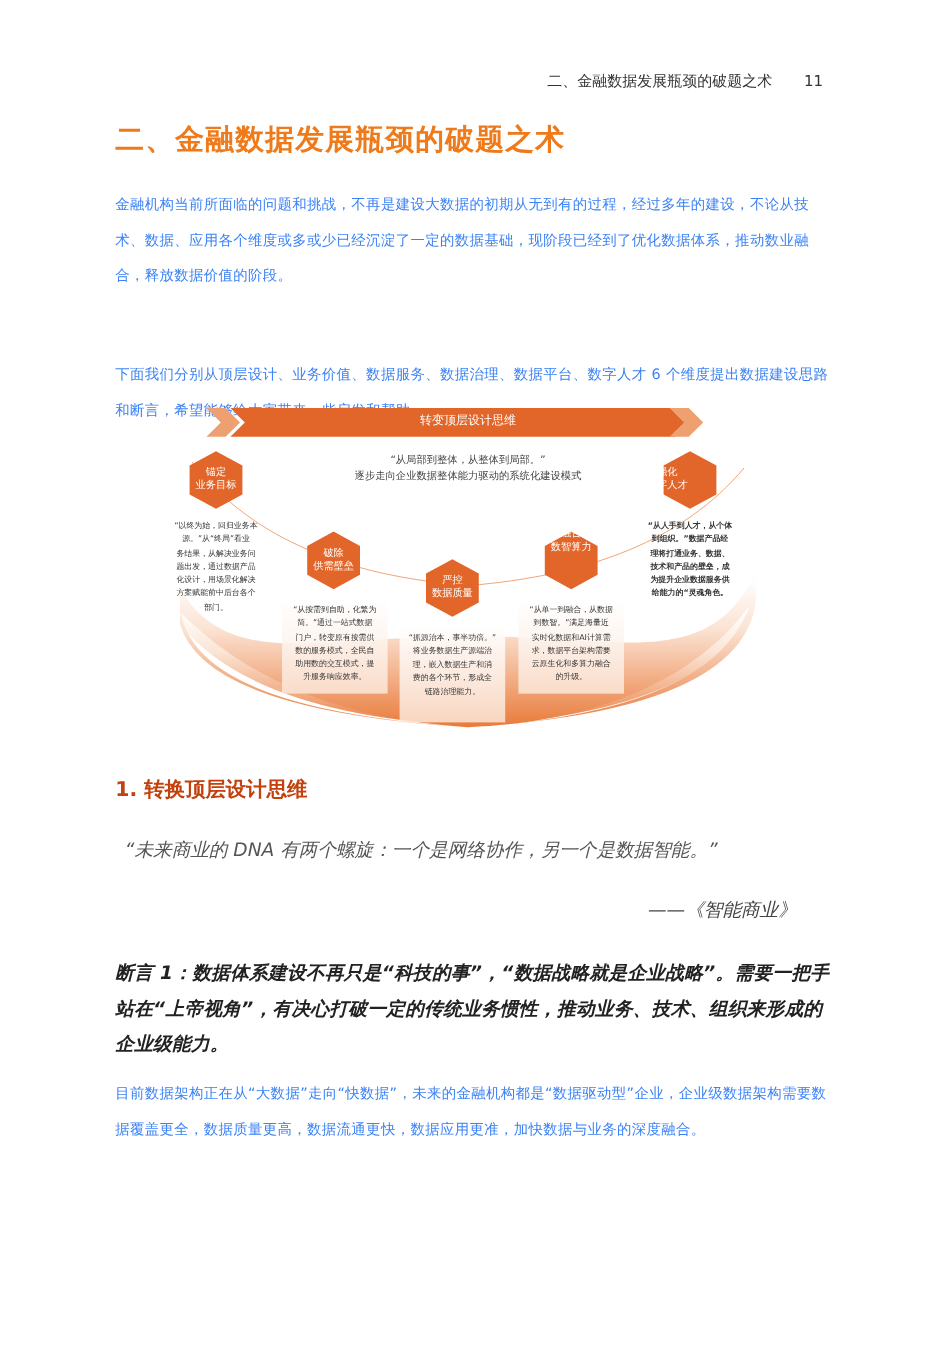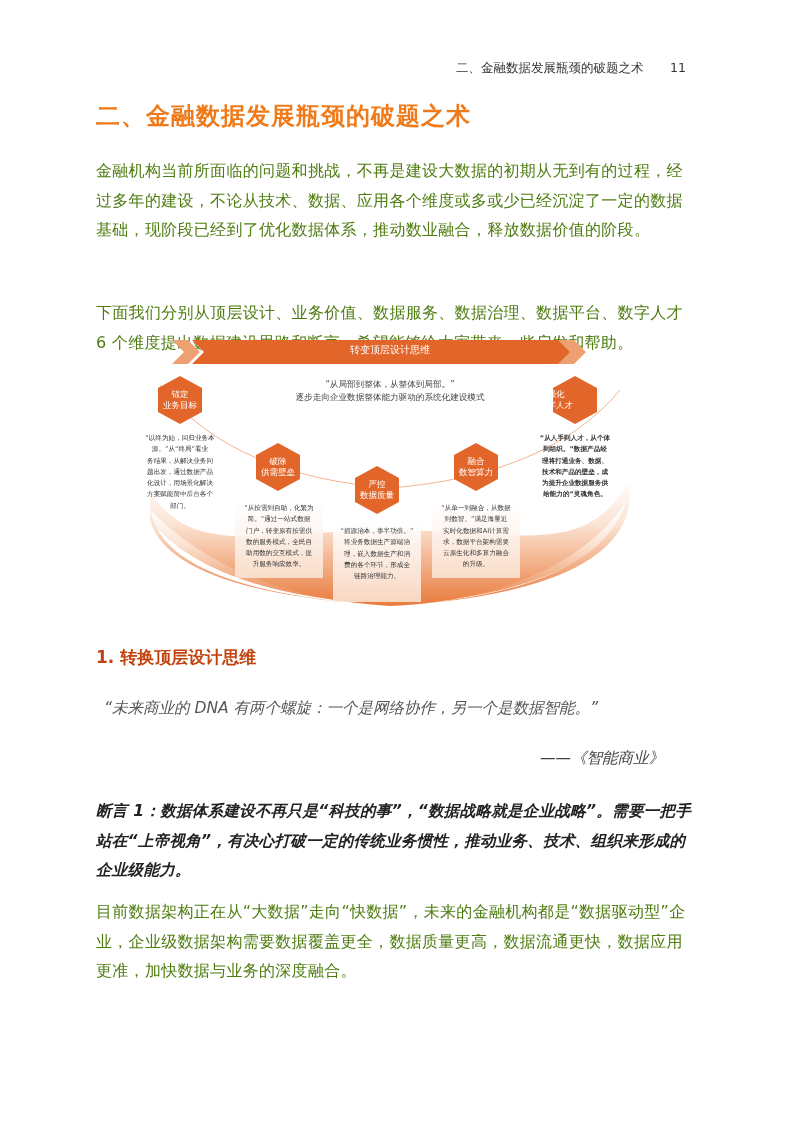--- a/index.html
+++ b/index.html
@@ -4,21 +4,21 @@
   <style>
     * { margin: 0; padding: 0; box-sizing: border-box; }
     html, body { width: 793px; height: 1122px; background: #ffffff; }
     body { position: relative; font-family: "DejaVu Sans", "Liberation Sans", sans-serif; color: #333333; overflow: hidden; }
 
     .running-header { position: absolute; top: 60px; left: 456px; font-size: 12.5px; color: #333; white-space: nowrap; }
     .page-number { position: absolute; top: 60px; left: 670px; font-size: 12.5px; color: #333; }
 
     .chapter-title { position: absolute; top: 100px; left: 96px; font-size: 24px; font-weight: bold; color: #ef7a1a; letter-spacing: 1px; white-space: nowrap; }
 
-    .para { position: absolute; left: 96px; width: 600px; font-size: 16px; line-height: 29.5px; color: #4d7c0f; letter-spacing: 0.3px; }
+    .para { position: absolute; left: 96px; width: 600px; font-size: 12px; line-height: 29.5px; color: #3b82f6; letter-spacing: 0.3px; }
     .p1 { top: 156px; }
     .p2 { top: 266px; margin-top: 32px; }
 
     
     .diagram { position: absolute; left: 150px; top: 330px; width: 480px; height: 290px; }
     .diagram svg { position: absolute; left: 0; top: 0; }
     .banner-label { position: absolute; top: 13px; left: 0; width: 480px; text-align: center; color: #fff; font-size: 10px; }
     .center-quote { position: absolute; top: 48px; left: 100px; width: 280px; text-align: center; font-size: 8.6px; line-height: 13px; color: #444; }
     .hex-label { position: absolute; width: 56px; text-align: center; color: #fff; font-size: 8.5px; line-height: 11px; }
     .desc { position: absolute; font-size: 6.6px; line-height: 11.3px; color: #333; text-align: center; }
@@ -115,21 +115,21 @@
     <div>数据质量</div>
   </div>
   <div class="desc" style="left:185px; top:196px; width:84px;">
     <div>“抓源治本，事半功倍。”</div>
     <div>将业务数据生产源端治</div>
     <div>理，嵌入数据生产和消</div>
     <div>费的各个环节，形成全</div>
     <div>链路治理能力。</div>
   </div>
 
-  <div class="hex-label" style="left:298px; top:126px;">
+  <div class="hex-label" style="left:298px; top:110px;">
     <div>融合</div>
     <div>数智算力</div>
   </div>
   <div class="desc" style="left:285px; top:173px; width:82px;">
     <div>“从单一到融合，从数据</div>
     <div>到数智。”满足海量近</div>
     <div>实时化数据和AI计算需</div>
     <div>求，数据平台架构需要</div>
     <div>云原生化和多算力融合</div>
     <div>的升级。</div>

